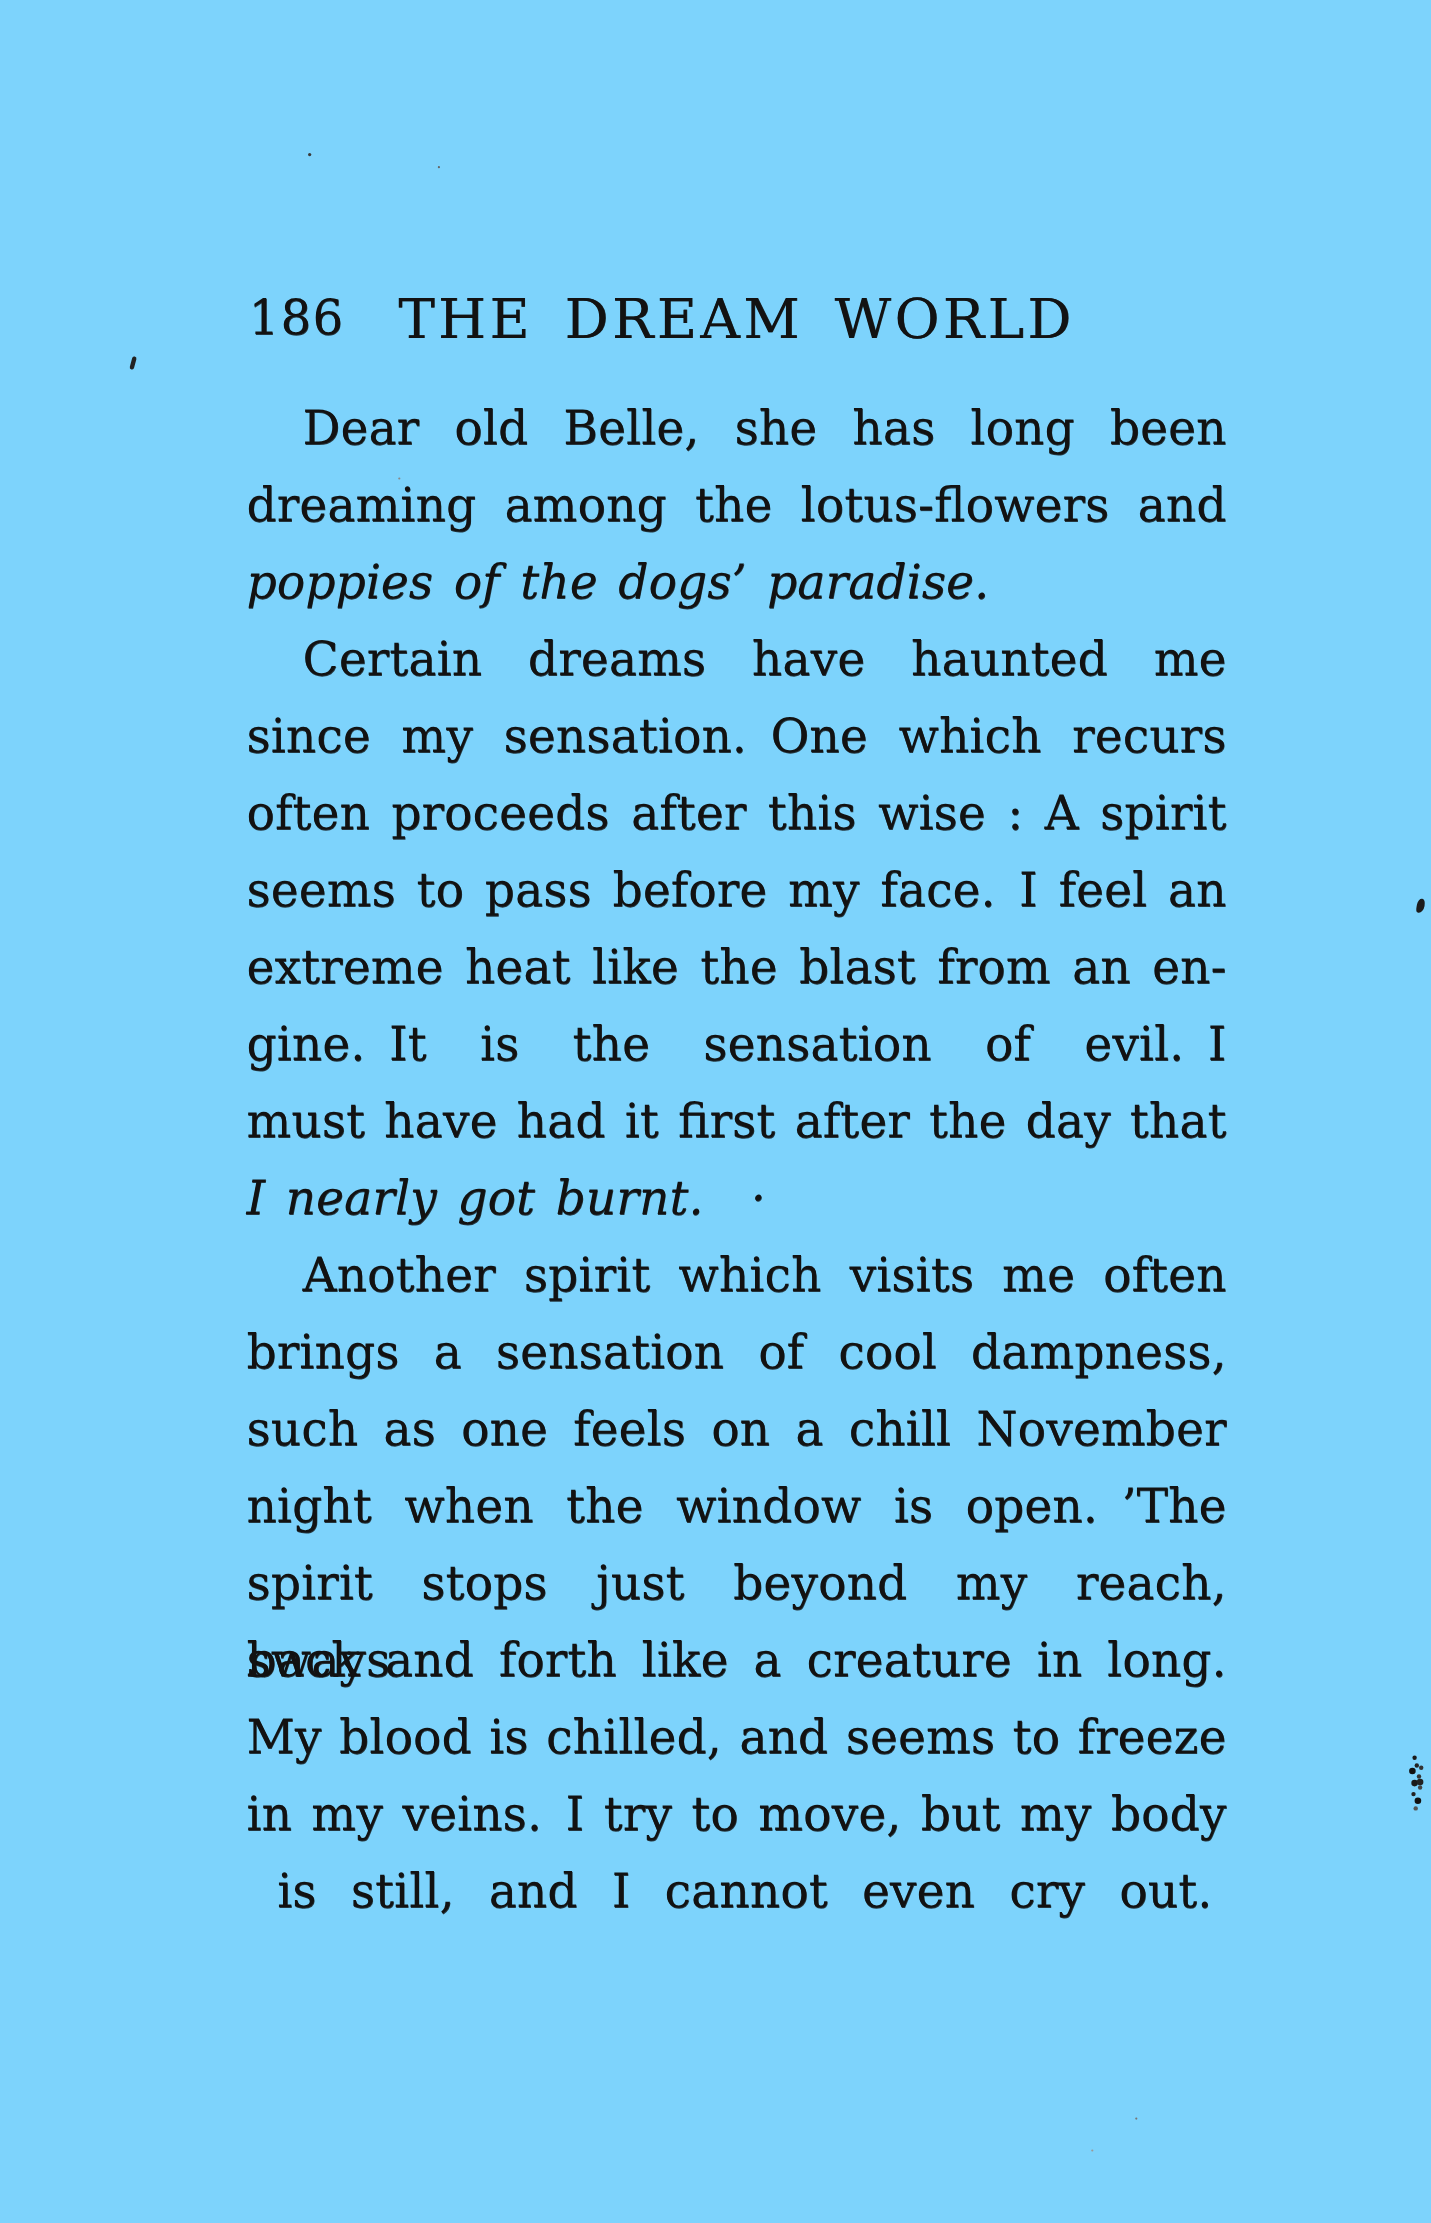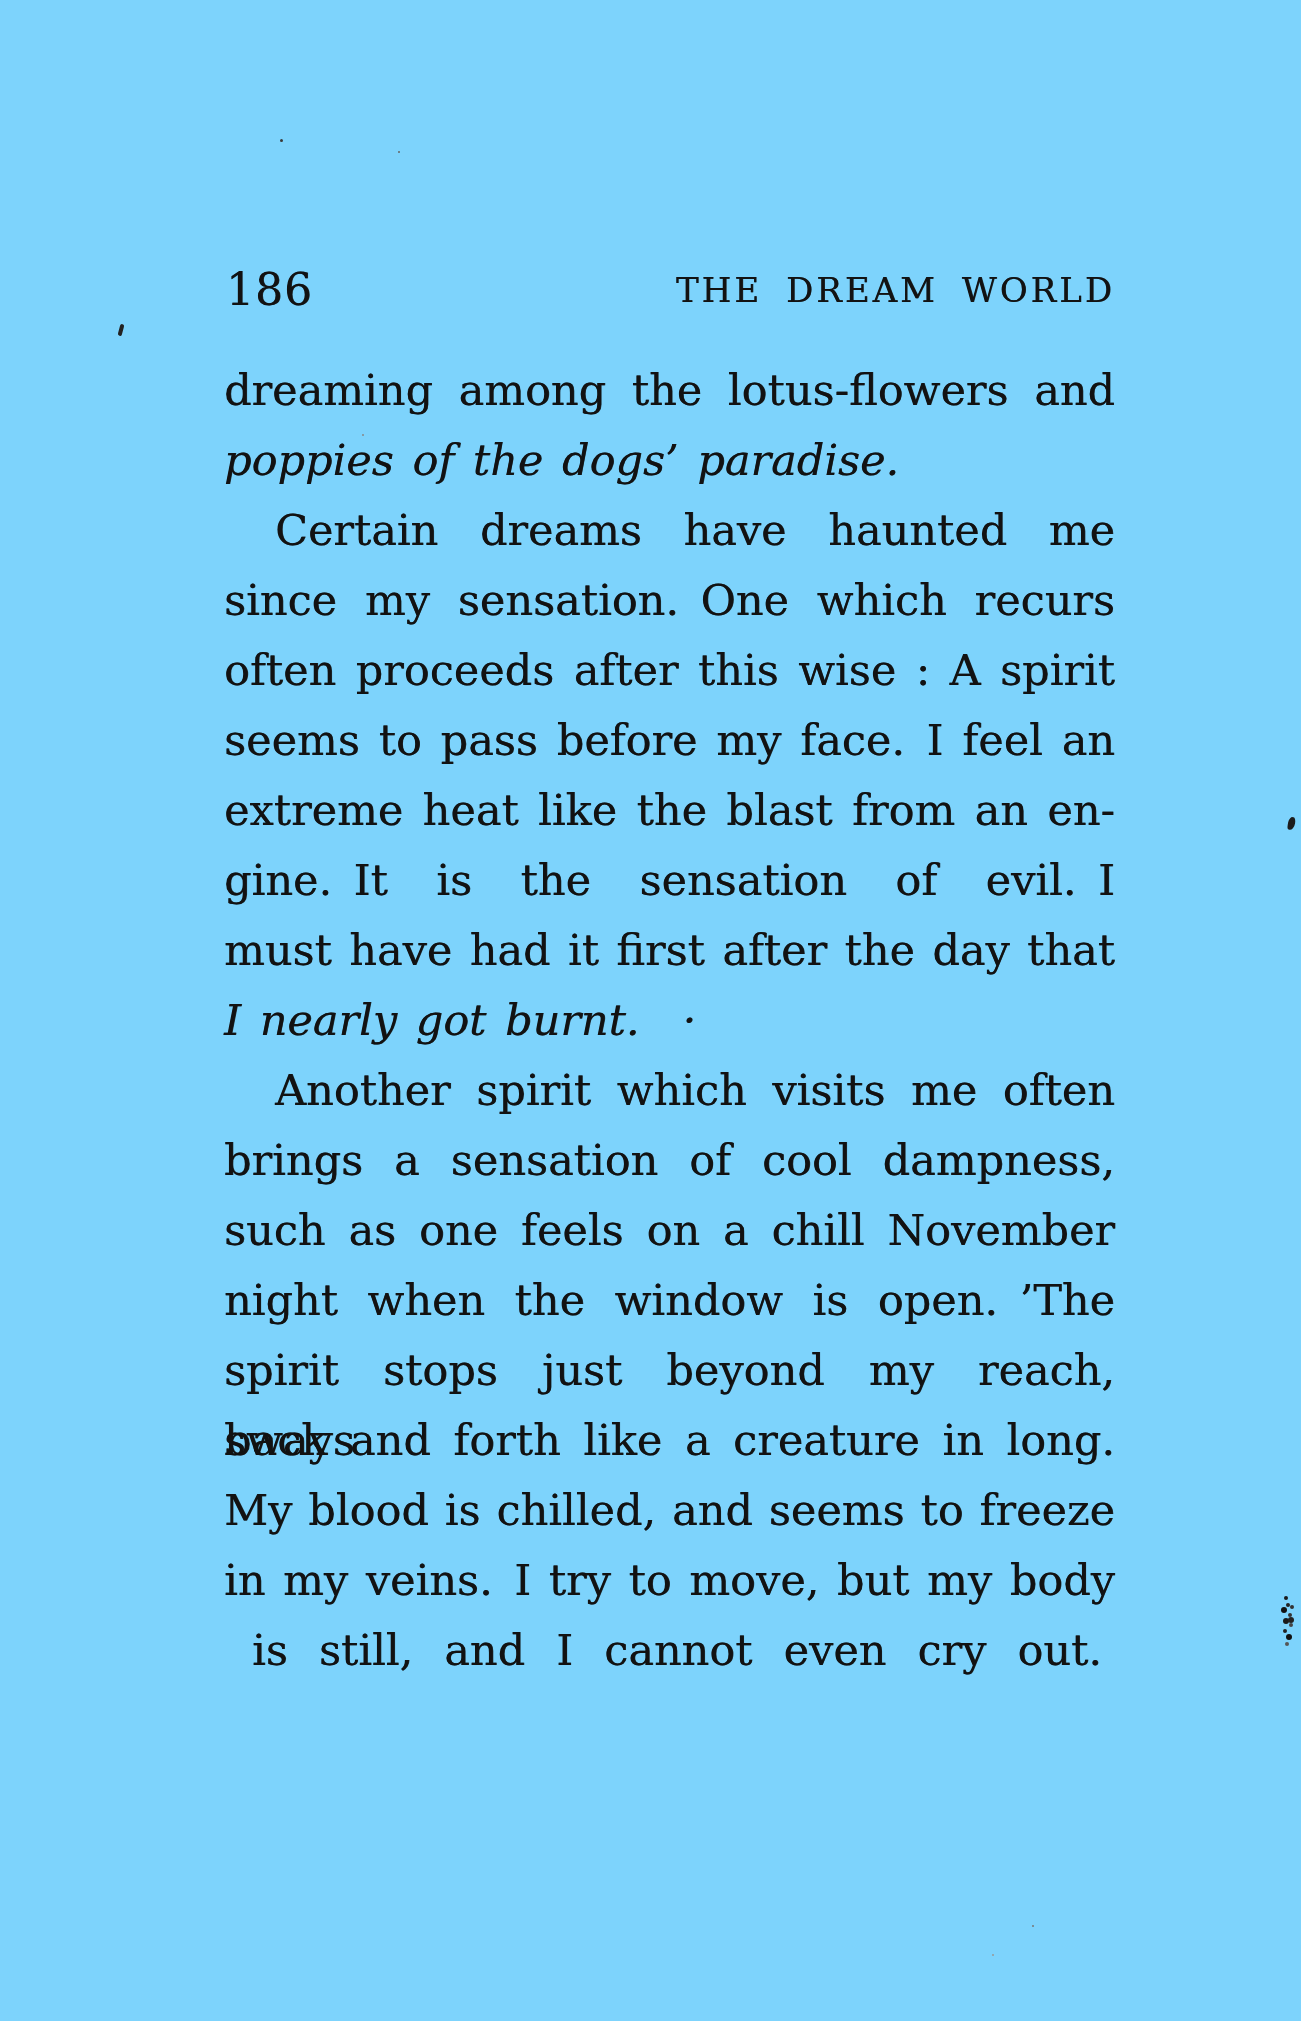--- a/index.html
+++ b/index.html
@@ -22,22 +22,22 @@
     position: absolute; left: 224px; top: 266px;
     width: 891px; height: 50px;
   }
   .pagenum {
     position: absolute; left: 2px; top: 0;
     font-size: 44px; line-height: 48px;
     letter-spacing: 1px;
   }
   .head-title {
     display: block;
-    text-align: right;
-    font-size: 34px; line-height: 48px;
+    text-align: center;
+    font-size: 50px; line-height: 48px;
     letter-spacing: 3px;
     word-spacing: 10px;
   }
 
   
   .text-block {
     position: absolute; left: 224px; top: 355px;
     width: 891px;
   }
   .line {
@@ -89,20 +89,21 @@
 <body>
 
 <div class="page">
 
   <header class="running-head">
     <span class="pagenum">186</span>
     <span class="head-title">THE DREAM WORLD</span>
   </header>
 
   <main class="text-block">
+    <div class="line j ind">Dear old Belle, she has long been</div>
     <div class="line j">dreaming among the lotus-flowers and</div>
     <div class="line left">poppies of the dogs’ paradise.</div>
     <div class="line j ind">Certain dreams have haunted me</div>
     <div class="line j">since my sensation. One which recurs</div>
     <div class="line j">often proceeds after this wise : A spirit</div>
     <div class="line j">seems to pass before my face. I feel an</div>
     <div class="line j">extreme heat like the blast from an en-</div>
     <div class="line j">gine. It is the sensation of evil. I</div>
     <div class="line j">must have had it first after the day that</div>
     <div class="line left">I nearly got burnt.  ·</div>

